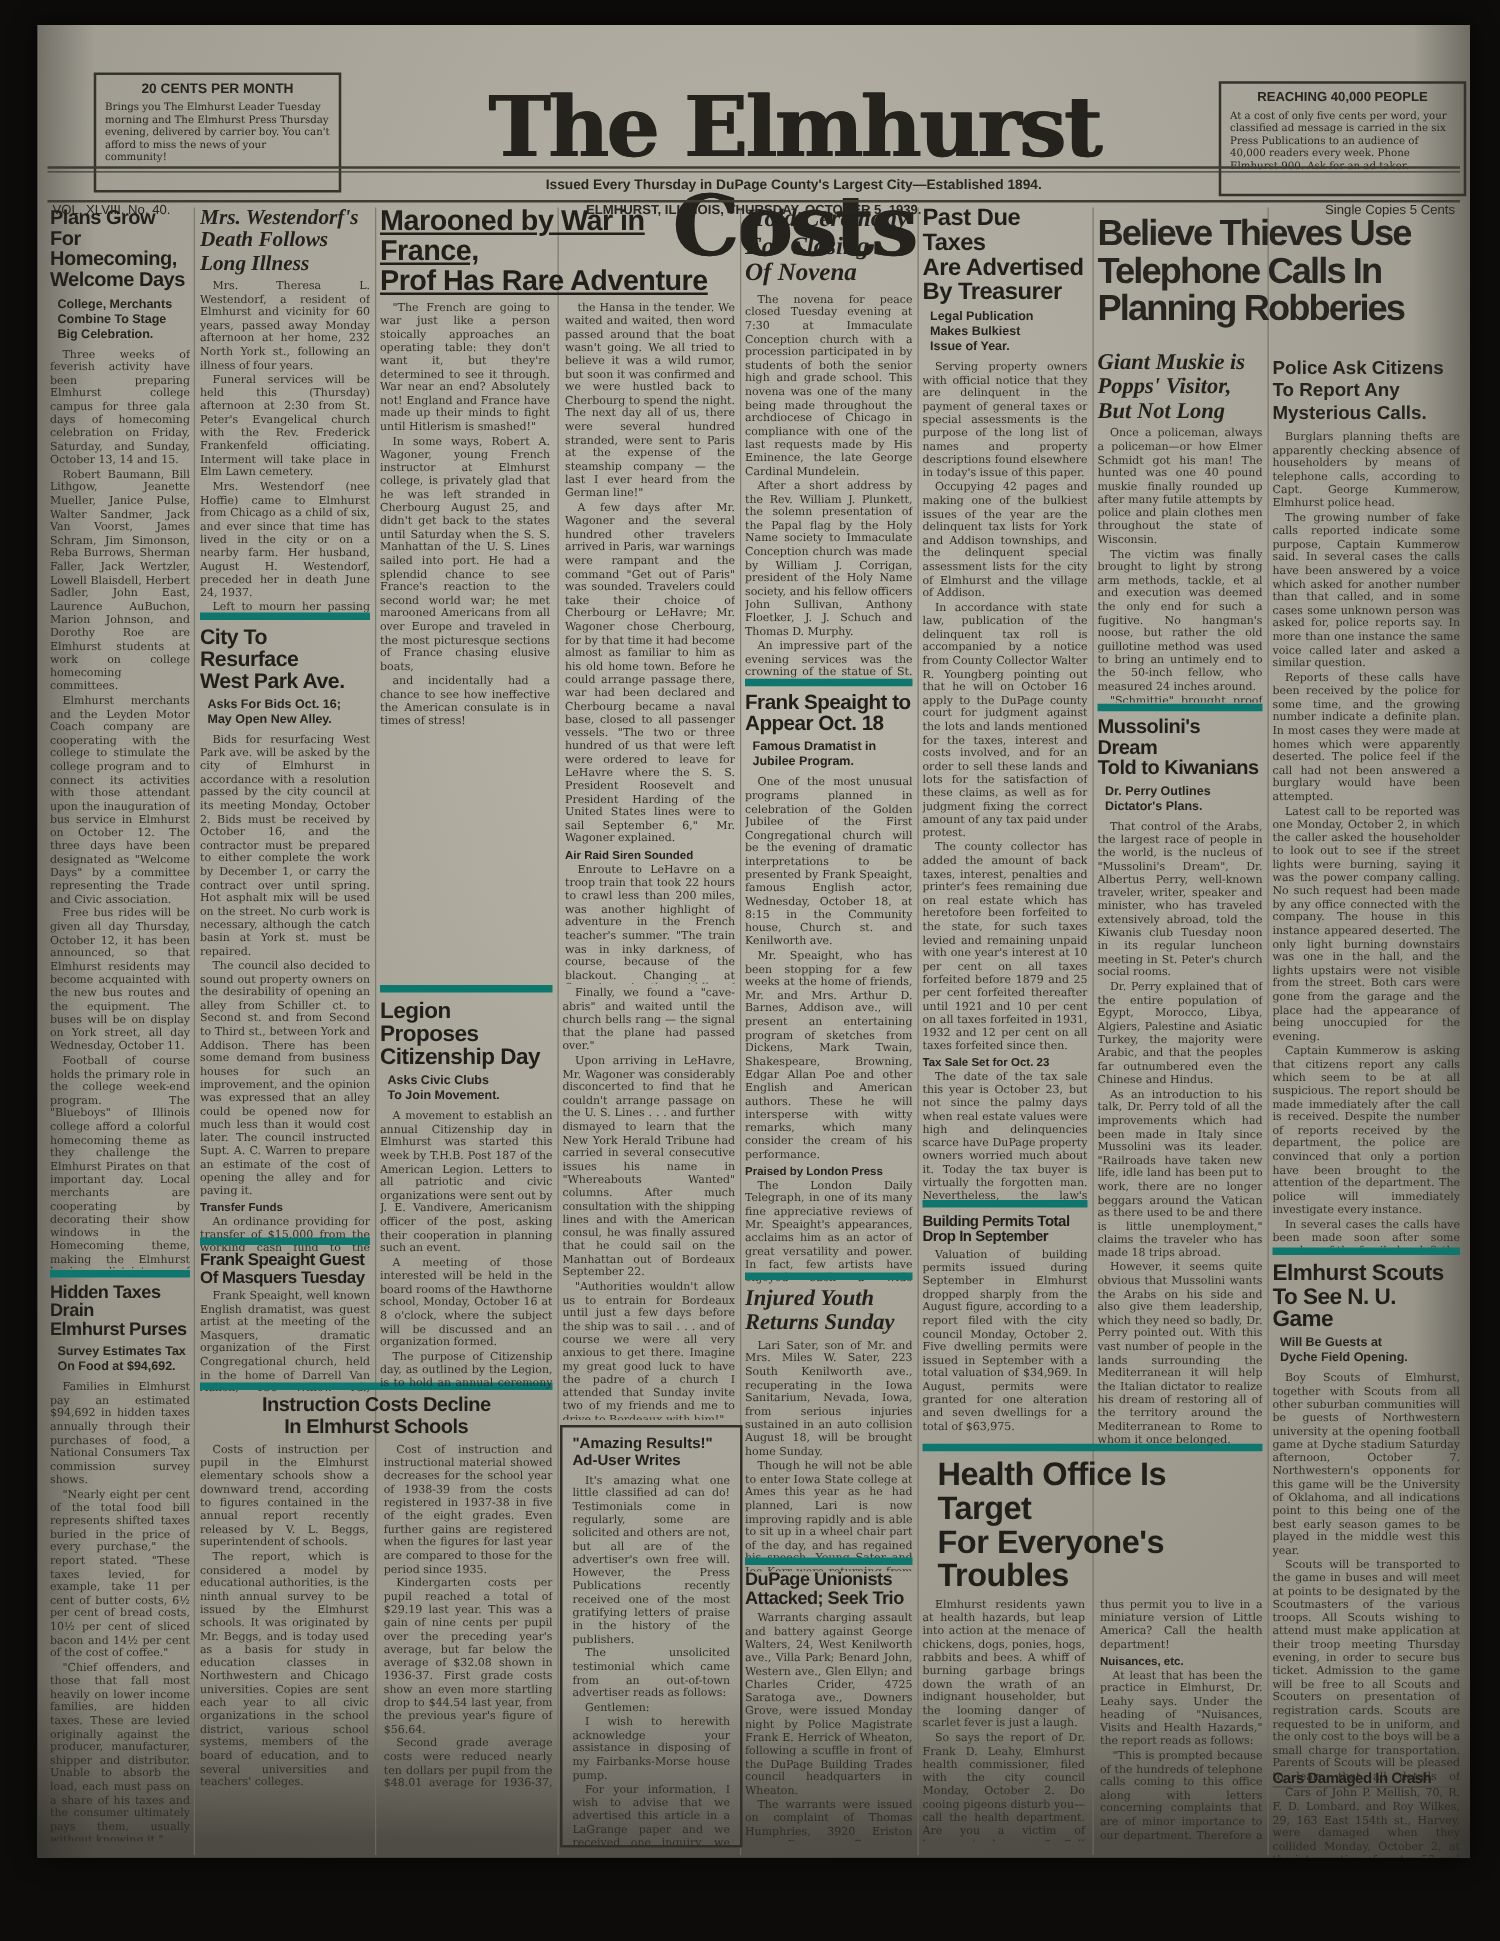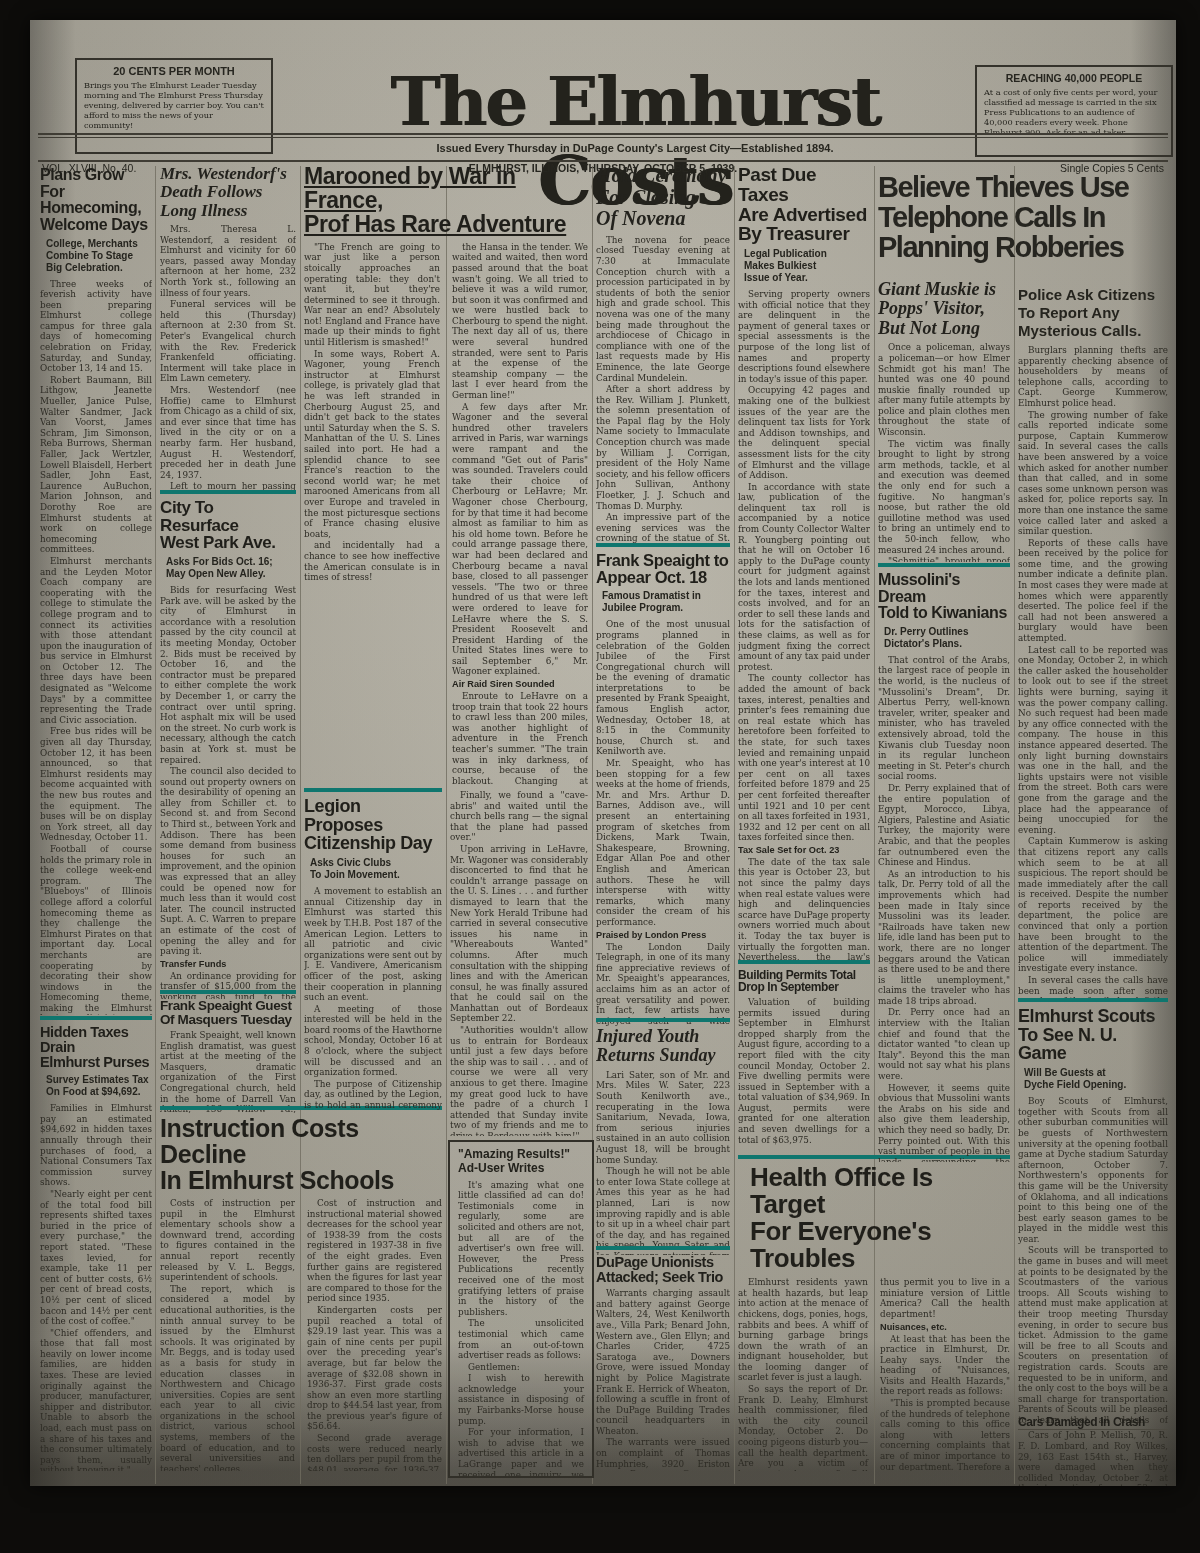--- a/index.html
+++ b/index.html
@@ -16,21 +16,21 @@
   .hl-sans{font-family:"Liberation Sans","DejaVu Sans",sans-serif;font-weight:700;color:#201f1a;
            line-height:1.04;letter-spacing:-0.4px;white-space:pre-line;}
   .hl-serif{font-family:"Liberation Serif","DejaVu Serif",serif;font-style:italic;font-weight:700;
             color:#23221d;line-height:1.08;white-space:pre-line;}
   .sub{font-family:"Liberation Sans","DejaVu Sans",sans-serif;font-weight:700;font-size:10px;
        color:#25241e;margin:4px 0 5px 6px;line-height:1.2;white-space:pre-line;}
   .bd{font-family:"DejaVu Serif",serif;color:#2d2b24;}
   .bd p{margin:0 0 1px 0;text-indent:10px;text-align:justify;font-size:8.8px;line-height:10.6px;}
   .bd .sh{font-family:"Liberation Sans","DejaVu Sans",sans-serif;font-weight:700;font-size:9.2px;
           color:#24231d;margin:2px 0 1px 0;text-indent:0;line-height:11px;}
-  .rt{border-top:4px solid #0f766e;padding-top:5px;}
+  .rt{border-top:6px solid #0f766e;padding-top:5px;}
   .cols2{column-count:2;column-gap:12px;column-fill:auto;}
   .vrule{position:absolute;width:1px;background:#716d60;opacity:.8;}
   .hrule{position:absolute;background:#3f3c34;}
   
   .mh-box{position:absolute;border:2px solid #34322b;padding:5px 7px;color:#26251f;}
   .mh-box .bt{font-family:"Liberation Sans",sans-serif;font-weight:700;font-size:11px;text-align:center;margin-bottom:3px;}
   .mh-box .bb{font-size:8.2px;line-height:10px;text-align:left;}
   #nameplate{position:absolute;left:255px;top:42px;width:700px;text-align:center;
     font-family:"DejaVu Serif",serif;font-weight:700;font-size:67px;color:#23221c;
     letter-spacing:-2px;text-shadow:1px 0 0 #23221c;}
@@ -139,21 +139,21 @@
   </div>
   <div class="art rt" style="left:160px;top:990px;width:136px;height:114px;">
     <div class="hl-sans" style="font-size:13.5px;">Frank Speaight Guest
 Of Masquers Tuesday</div>
     <div class="bd" style="margin-top:3px;">
         <p>Frank Speaight, well known English dramatist, was guest artist at the meeting of the Masquers, dramatic organization of the First Congregational church, held in the home of Darrell Van Auken, 136 Willow rd., Tuesday evening.</p>
       </div>
   </div>
 
   <div class="art rt" style="left:160px;top:1106px;width:282px;height:356px;">
-    <div class="hl-sans" style="font-size:25px;">Instruction Costs Decline
+    <div class="hl-sans" style="font-size:16px;text-align:center;">Instruction Costs Decline
 In Elmhurst Schools</div>
     <div class="bd cols2" style="height:290px;margin-top:5px;">
         <p>Costs of instruction per pupil in the Elmhurst elementary schools show a downward trend, according to figures contained in the annual report recently released by V. L. Beggs, superintendent of schools.</p>
         <p>The report, which is considered a model by educational authorities, is the ninth annual survey to be issued by the Elmhurst schools. It was originated by Mr. Beggs, and is today used as a basis for study in education classes in Northwestern and Chicago universities. Copies are sent each year to all civic organizations in the school district, various school systems, members of the board of education, and to several universities and teachers' colleges.</p>
         <p>Cost of instruction and instructional material showed decreases for the school year of 1938-39 from the costs registered in 1937-38 in five of the eight grades. Even further gains are registered when the figures for last year are compared to those for the period since 1935.</p>
         <p>Kindergarten costs per pupil reached a total of $29.19 last year. This was a gain of nine cents per pupil over the preceding year's average, but far below the average of $32.08 shown in 1936-37. First grade costs show an even more startling drop to $44.54 last year, from the previous year's figure of $56.64.</p>
         <p>Second grade average costs were reduced nearly ten dollars per pupil from the $48.01 average for 1936-37, showing only $38.79 for the year.</p>
       </div>
   </div>
 
@@ -307,21 +307,20 @@
   </div>
   <div class="art rt" style="left:878px;top:563px;width:132px;height:590px;">
     <div class="hl-sans" style="font-size:16px;">Mussolini's Dream
 Told to Kiwanians</div>
     <div class="sub">Dr. Perry Outlines
 Dictator's Plans.</div>
     <div class="bd">
         <p>That control of the Arabs, the largest race of people in the world, is the nucleus of "Mussolini's Dream", Dr. Albertus Perry, well-known traveler, writer, speaker and minister, who has traveled extensively abroad, told the Kiwanis club Tuesday noon in its regular luncheon meeting in St. Peter's church social rooms.</p>
         <p>Dr. Perry explained that of the entire population of Egypt, Morocco, Libya, Algiers, Palestine and Asiatic Turkey, the majority were Arabic, and that the peoples far outnumbered even the Chinese and Hindus.</p>
         <p>As an introduction to his talk, Dr. Perry told of all the improvements which had been made in Italy since Mussolini was its leader. "Railroads have taken new life, idle land has been put to work, there are no longer beggars around the Vatican as there used to be and there is little unemployment," claims the traveler who has made 18 trips abroad.</p>
-        <p>Dr. Perry once had an interview with the Italian chief and found that the dictator wanted "to clean up Italy". Beyond this the man would not say what his plans were.</p>
         <p>However, it seems quite obvious that Mussolini wants the Arabs on his side and also give them leadership, which they need so badly, Dr. Perry pointed out. With this vast number of people in the lands surrounding the Mediterranean it will help the Italian dictator to realize his dream of restoring all of the territory around the Mediterranean to Rome to whom it once belonged.</p>
       </div>
   </div>
 
   <div class="art" style="left:1018px;top:282px;width:150px;height:716px;">
     <div class="sub" style="font-size:15px;margin-left:0;">Police Ask Citizens
 To Report Any
 Mysterious Calls.</div>
     <div class="bd">
         <p>Burglars planning thefts are apparently checking absence of householders by means of telephone calls, according to Capt. George Kummerow, Elmhurst police head.</p>

